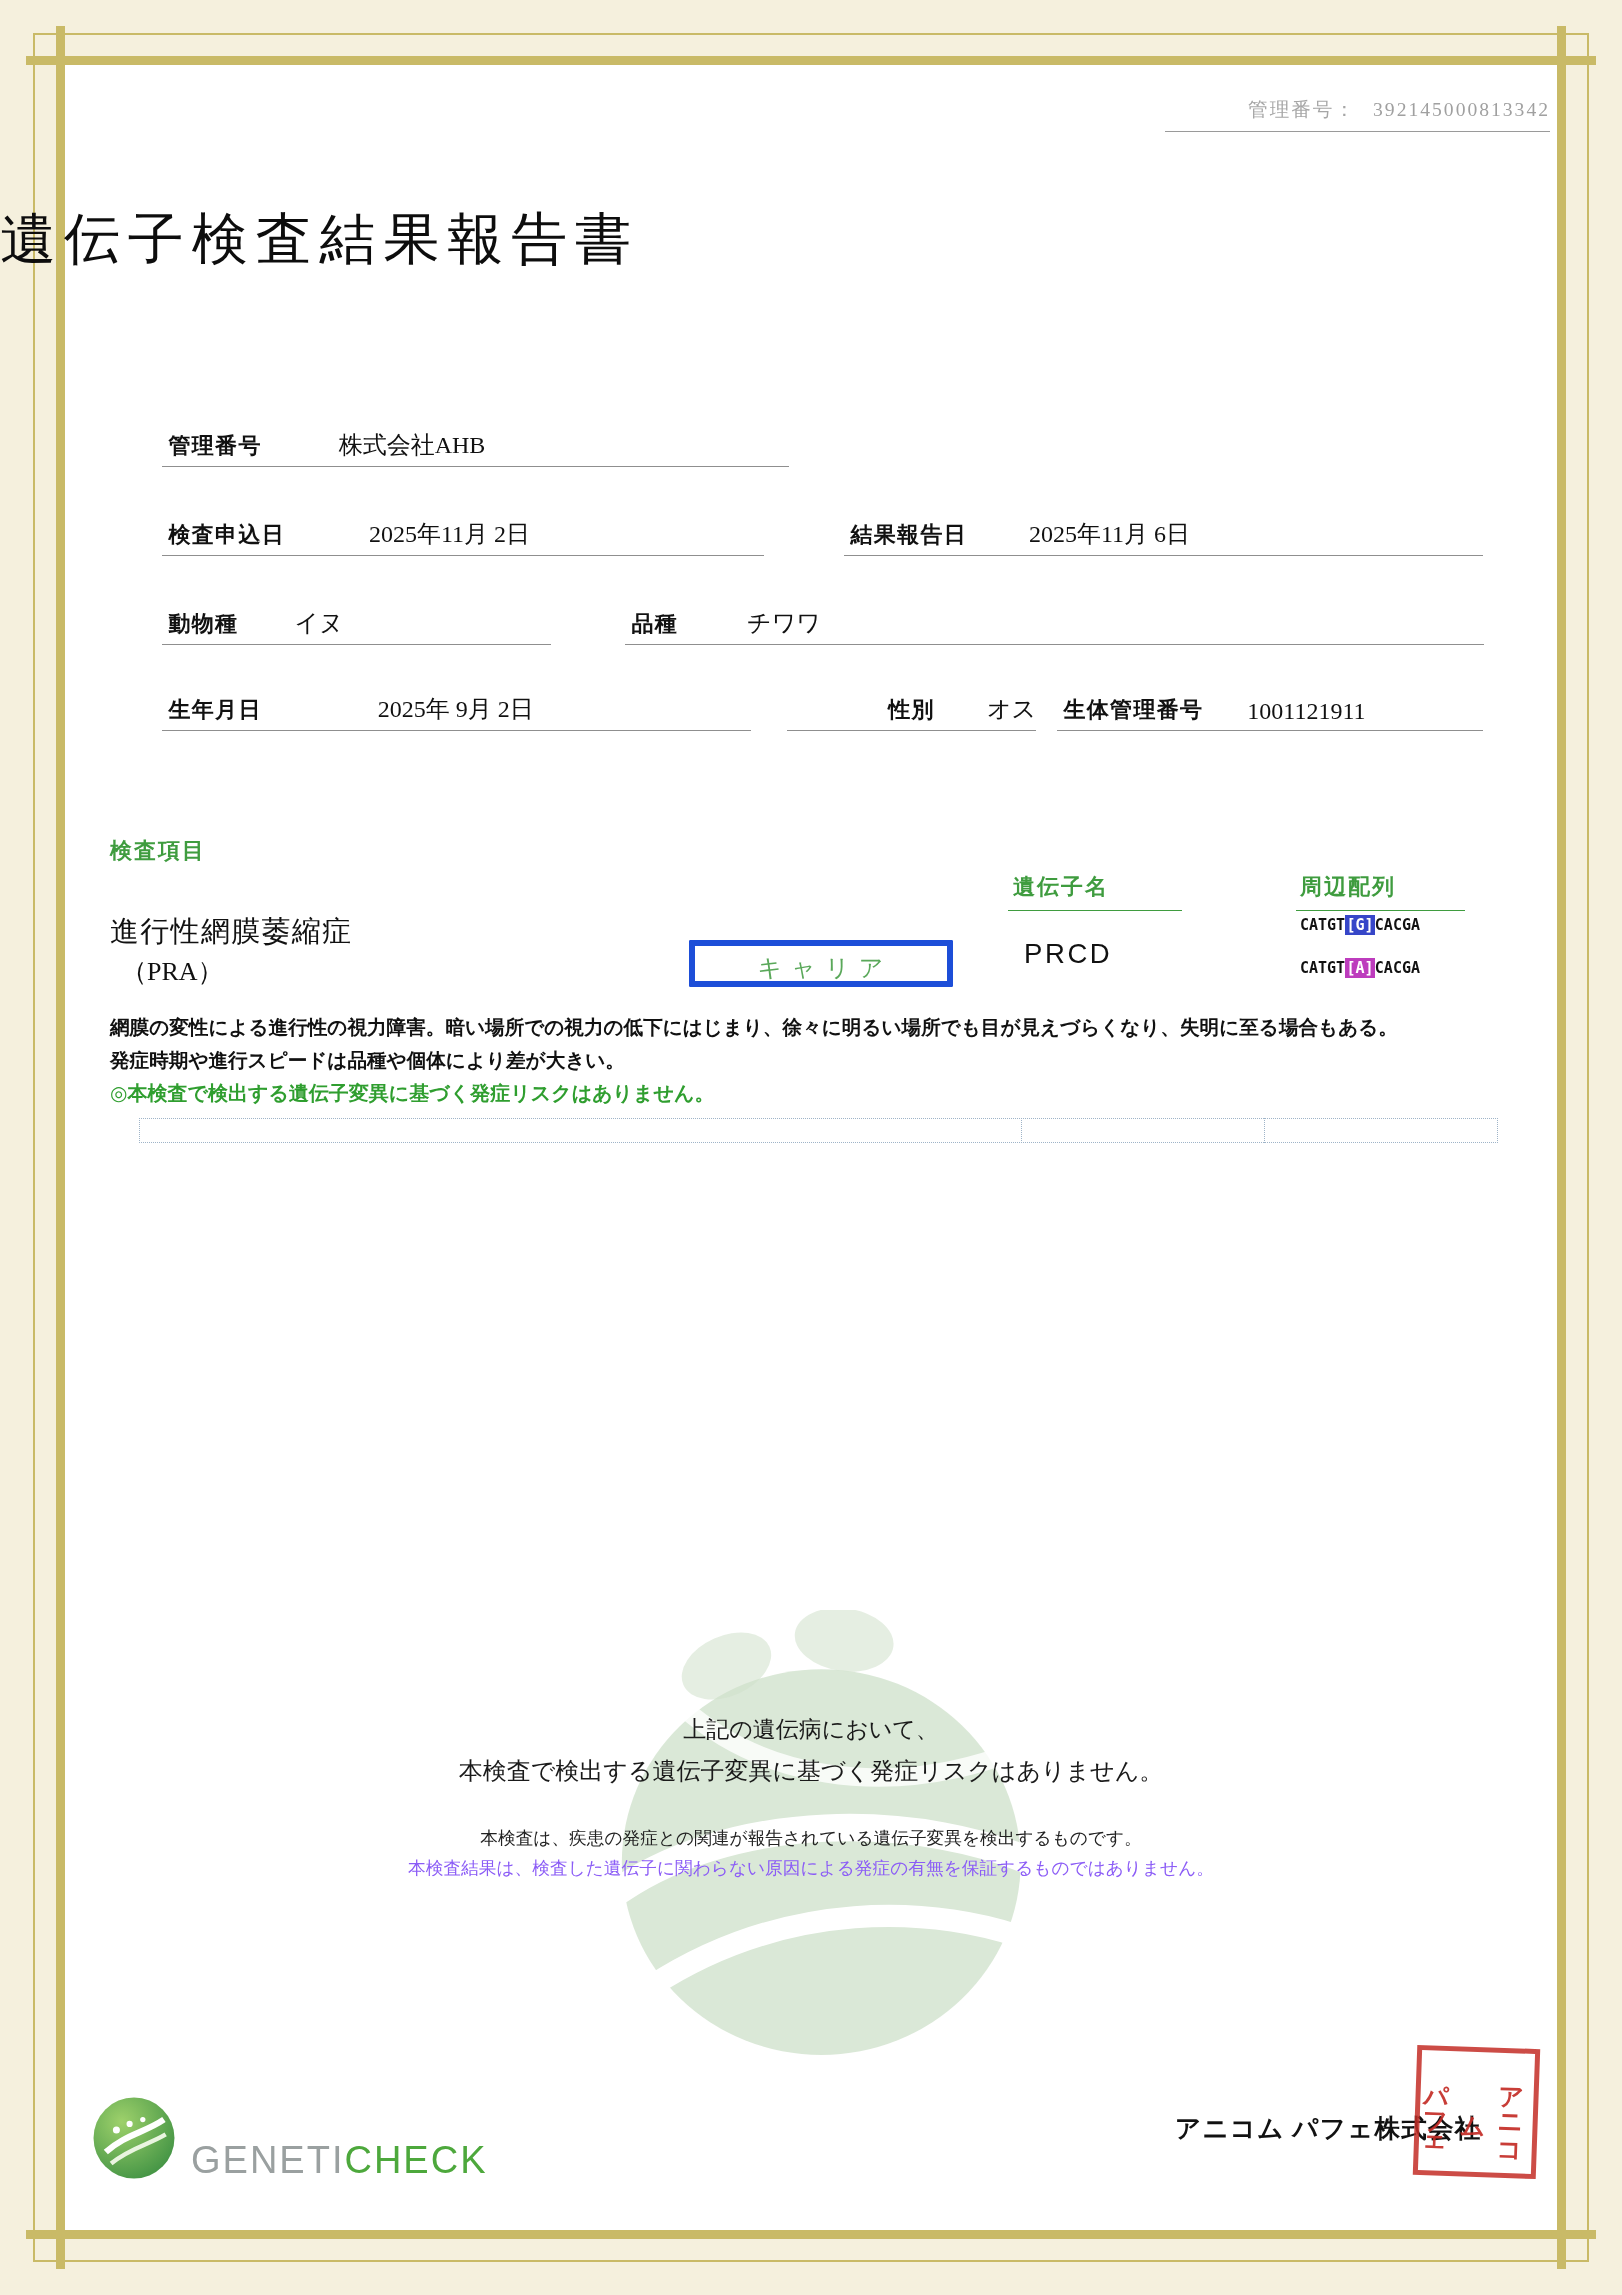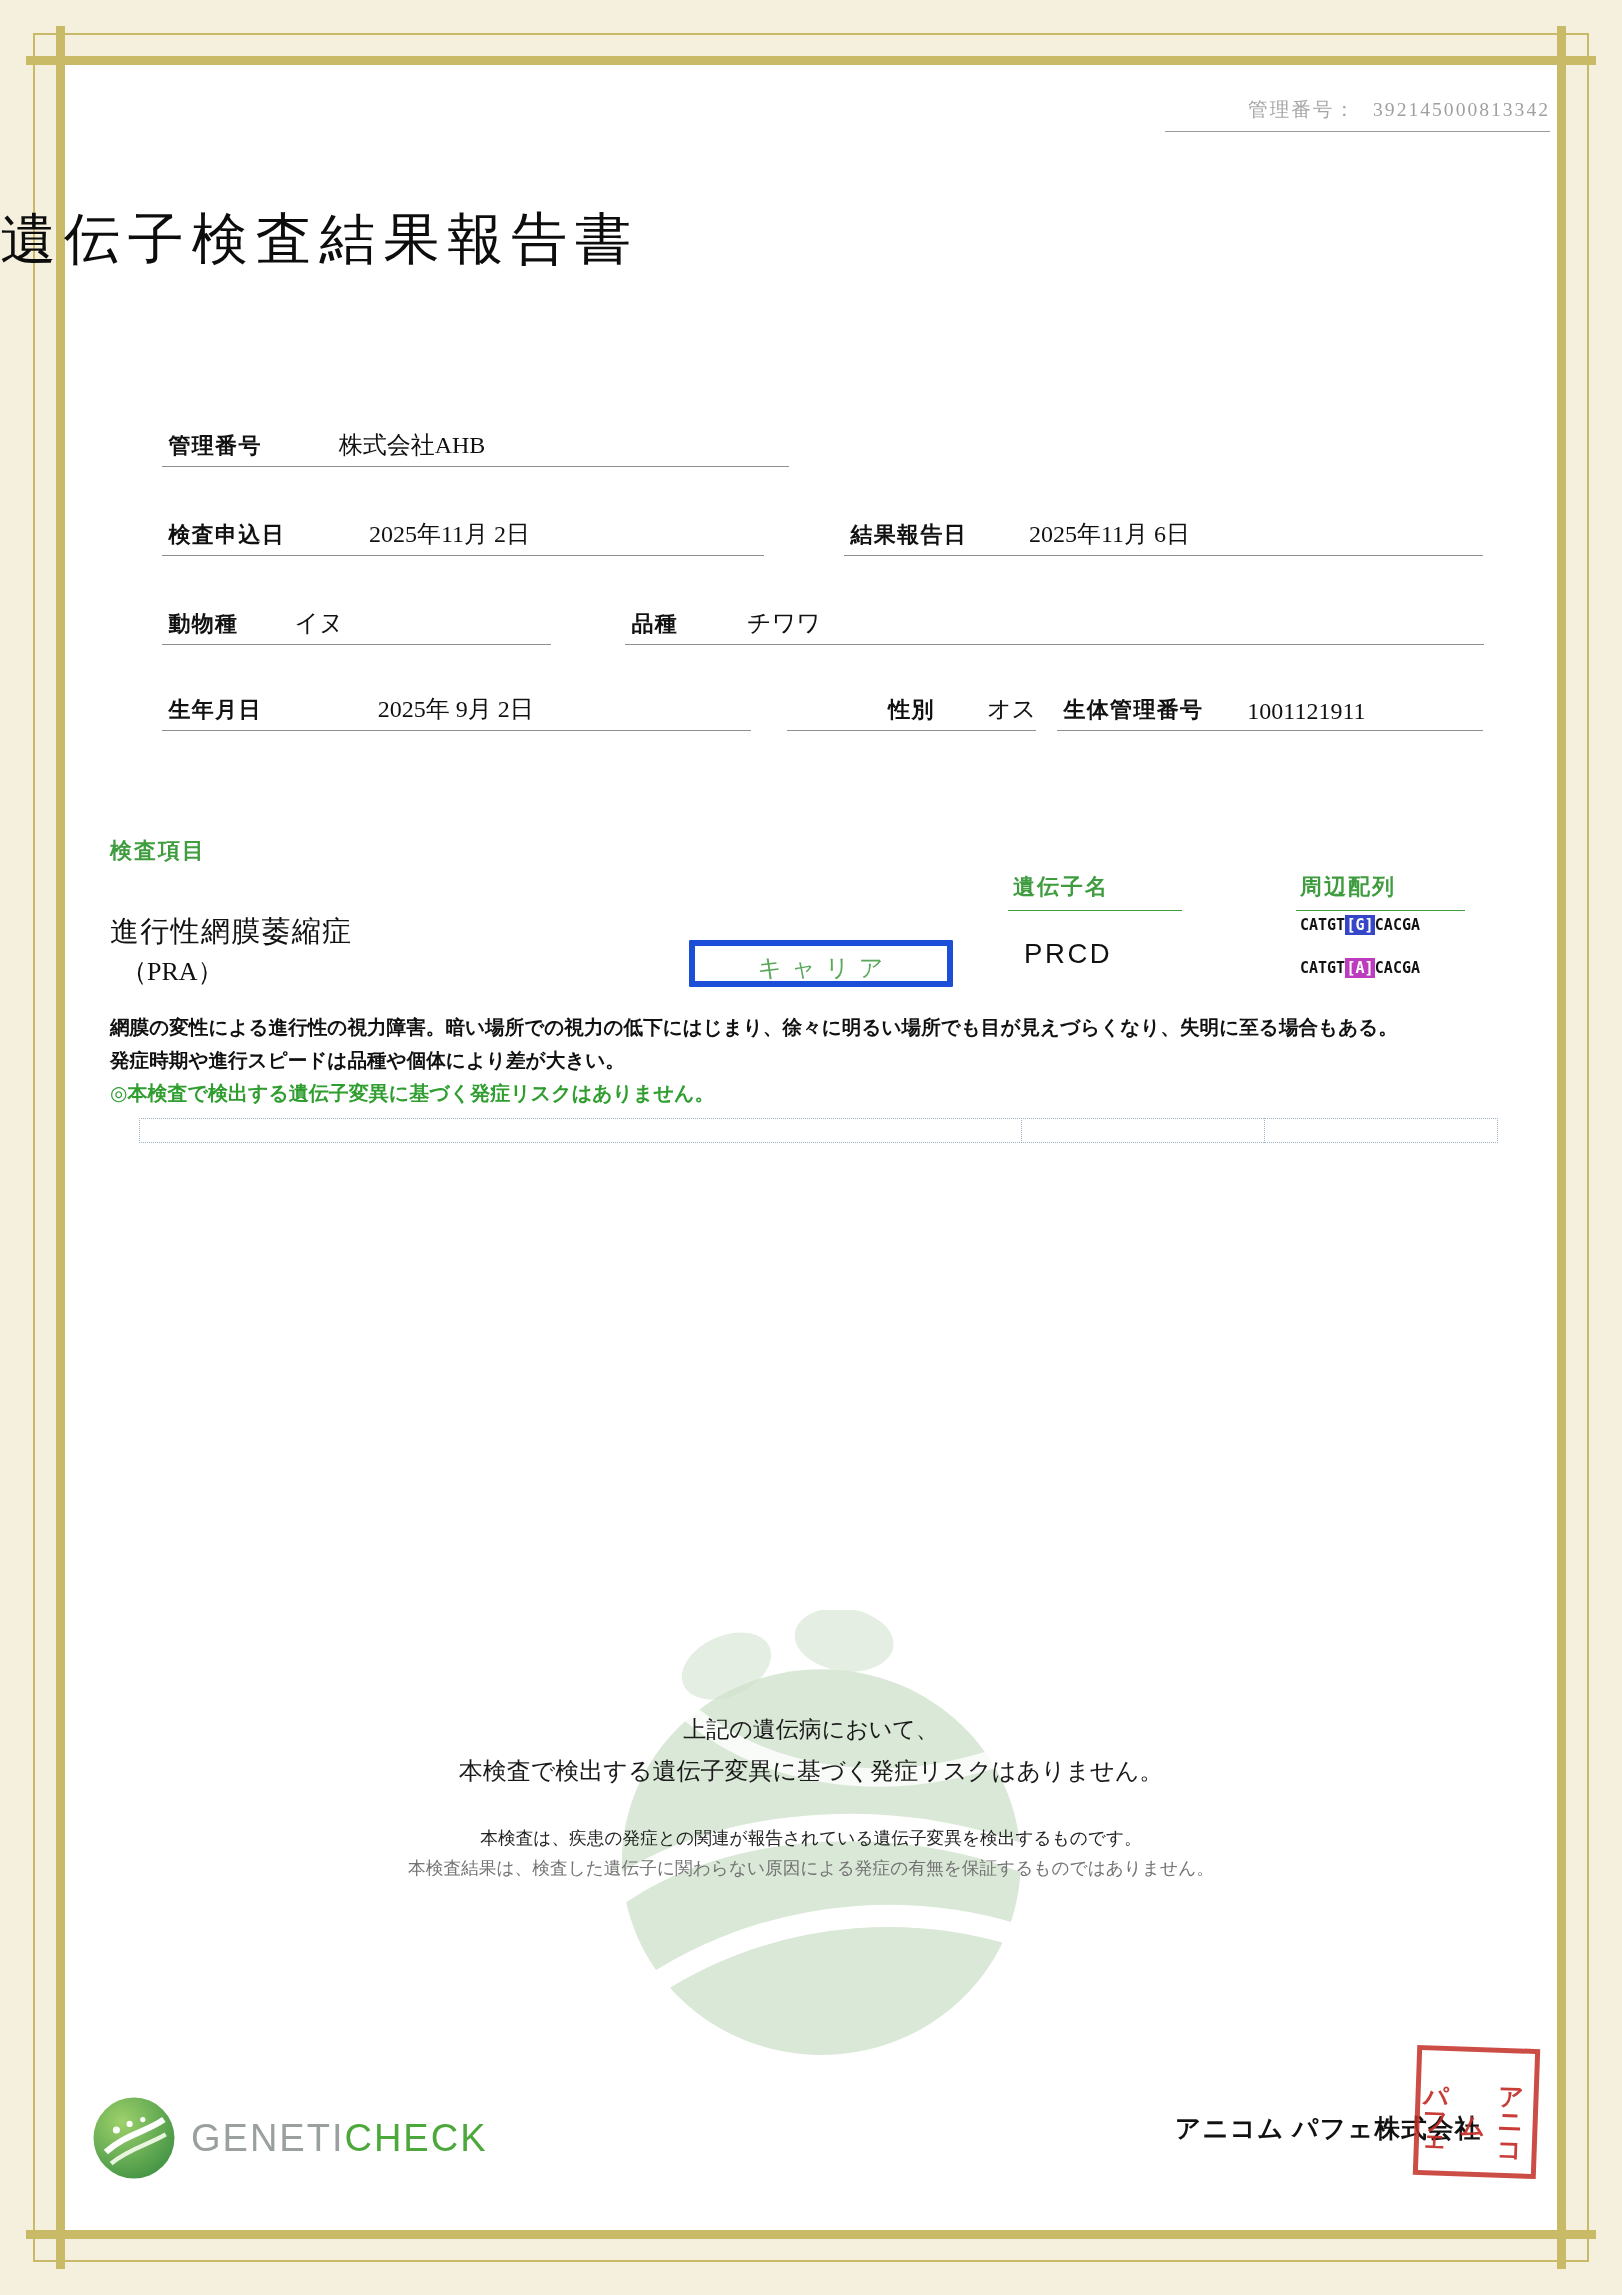--- a/index.html
+++ b/index.html
@@ -111,27 +111,27 @@
   #dotted-div2 { left:1264px; }
 
   
   .stmt {
     position:absolute; left:0; width:100%; text-align:center; color:#1a1a1a;
     font-family:"Liberation Sans","DejaVu Sans",sans-serif;
   }
   #stmt1 { top:1714px; font-size:23px; }
   #stmt2 { top:1755px; font-size:24px; }
   #stmt-note1 { top:1826px; font-size:17.7px; color:#222; }
-  #stmt-note2 { top:1856px; font-size:17.7px; color:#737373; }
+  #stmt-note2 { top:1856px; font-size:17.7px; color:#8b5cf6; }
 
   
   #watermark { position:absolute; left:563px; top:1610px; width:510px; height:478px; }
 
   
-  #brand { position:absolute; left:90px; top:2094px; display:flex; align-items:center; gap:13px; }
+  #brand { position:absolute; left:90px; top:2094px; display:flex; align-items:flex-end; gap:13px; }
   #brand .brand-text { font-family:"Liberation Sans","DejaVu Sans",sans-serif; font-size:38px; letter-spacing:2px; white-space:nowrap; }
   .brand-grey  { color:#9aa0a0; }
   .brand-green { color:#4da83c; }
   #company {
     position:absolute; left:1175px; top:2111px; font-size:25.5px; font-weight:bold; letter-spacing:1.3px;
   }
   #seal {
     position:absolute; left:1415px; top:2047px; width:123px; height:130px;
     border:5.9px solid rgba(195,45,38,0.85); transform:rotate(2deg);
     writing-mode:vertical-rl; padding:5.2px 3.9px;

